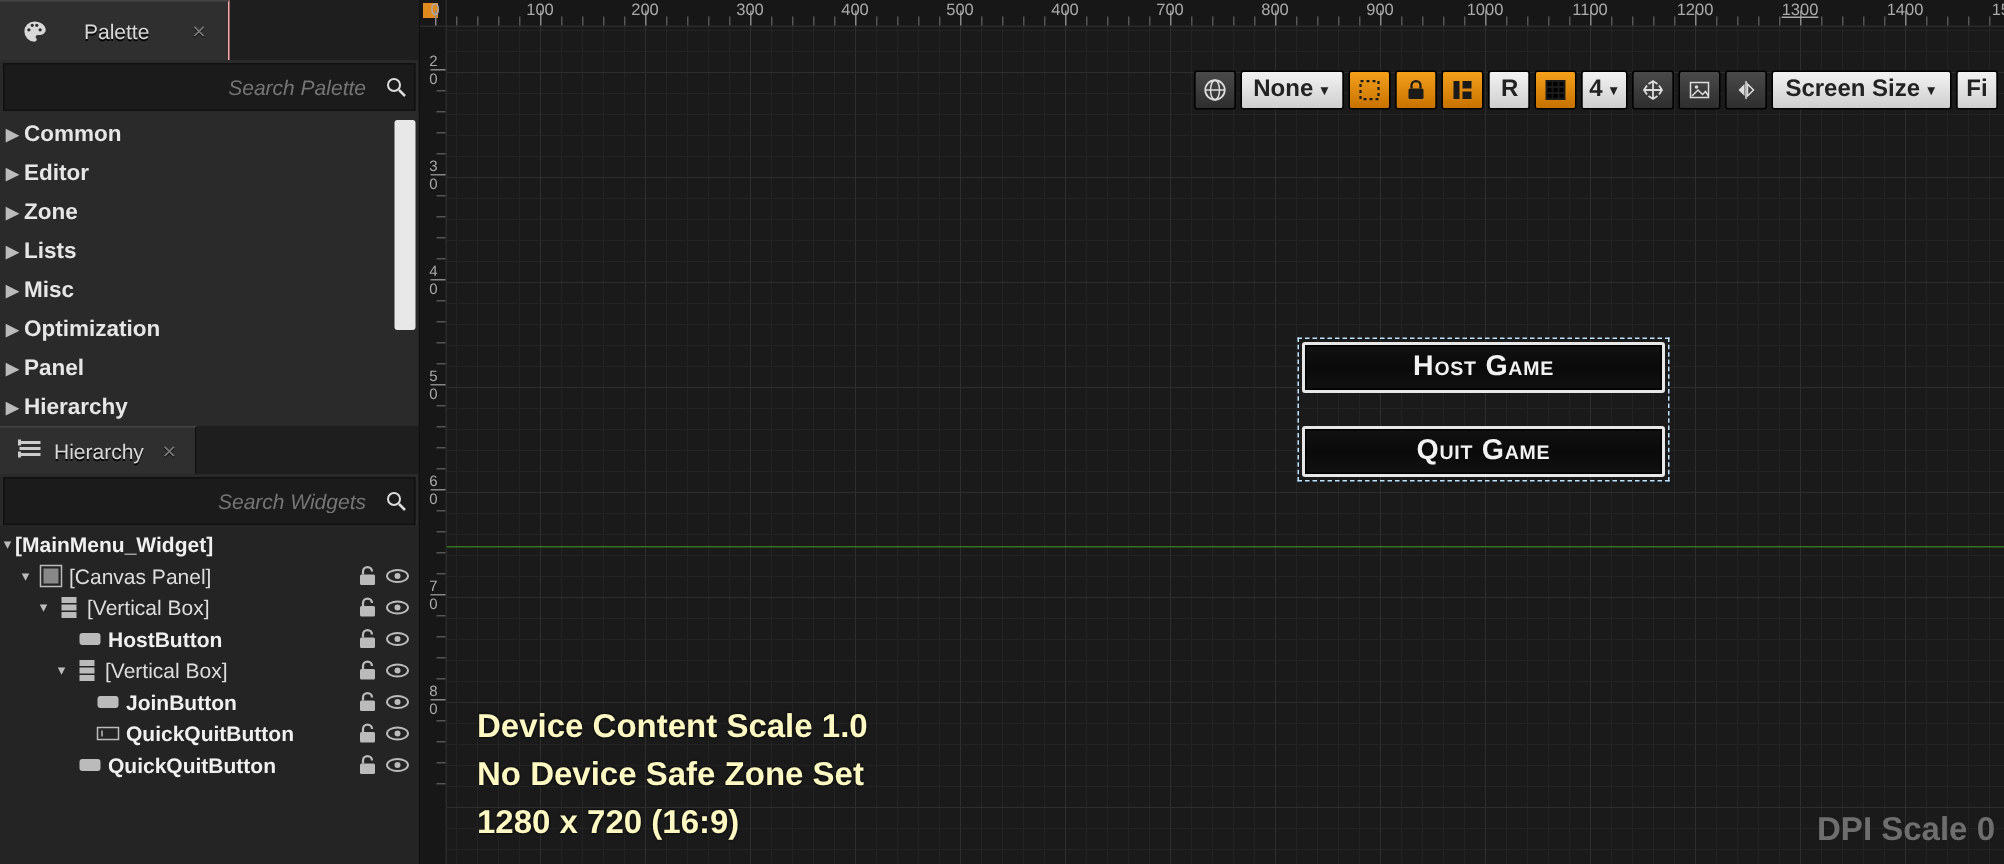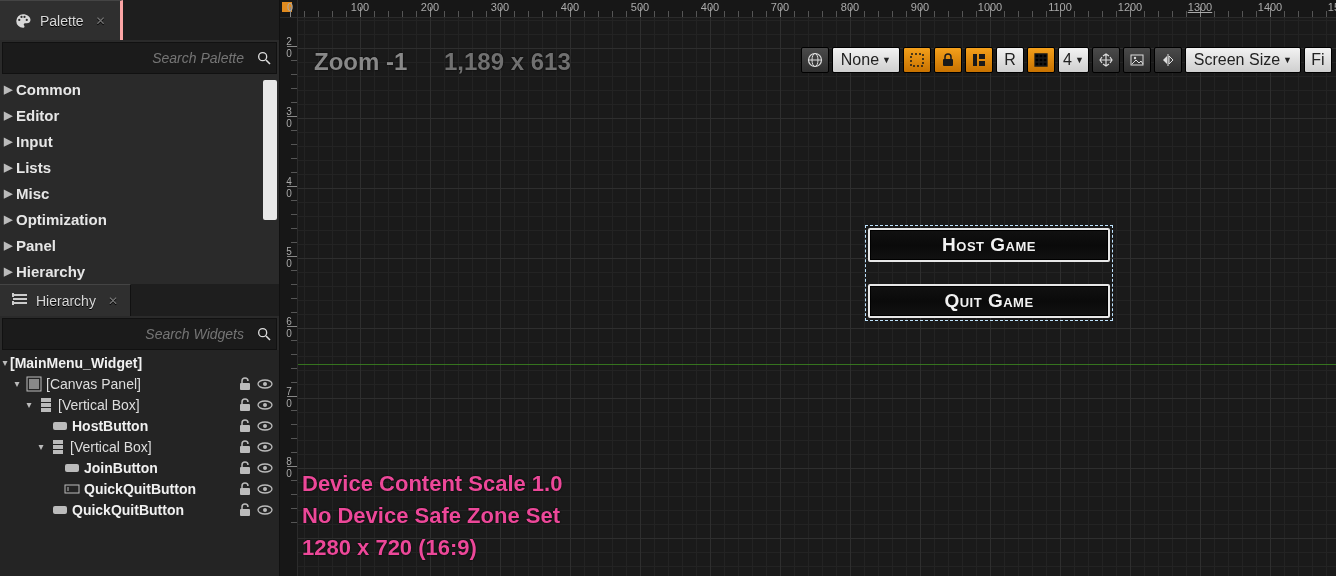--- a/index.html
+++ b/index.html
@@ -4,21 +4,21 @@
 <style>
 * { margin: 0; padding: 0; box-sizing: border-box; font-family: "Segoe UI", Tahoma, sans-serif; }
 html, body { width: 1336px; height: 576px; background: #1a1a1a; color: #c0c0c0; overflow: hidden; }
 
 .root { position: relative; width: 1336px; height: 576px; display: flex; }
 
 
 .left-col { width: 280px; height: 576px; background: #2a2a2a; display: flex; flex-direction: column; border-right: 1px solid #111; }
 
 .panel-tab-row { height: 40px; background: #1e1e1e; display: flex; align-items: center; }
-.panel-tab { height: 40px; background: #2f2f2f; display: flex; align-items: center; padding: 0 14px; gap: 8px; color: #d8d8d8; font-size: 14px; font-weight: 500; text-shadow: 0 1px 0 #000; border-top: 1px solid #444; border-right: 3px solid #fca5a5; }
+.panel-tab { height: 40px; background: #2f2f2f; display: flex; align-items: center; padding: 0 14px; gap: 24px; color: #d8d8d8; font-size: 14px; font-weight: 500; text-shadow: 0 1px 0 #000; border-top: 1px solid #444; border-right: 1px solid #fca5a5; }
 .palette-icon { width: 18px; height: 18px; }
 .tab-close { color: #777; margin-left: 4px; font-size: 12px; cursor: pointer; }
 
 .search-row { height: 32px; background: #1b1b1b; margin: 2px 2px 0 2px; border: 1px solid #111; display: flex; align-items: center; }
 .search-input { flex: 1; background: transparent; border: none; outline: none; padding: 0 8px; color: #bbb; font-size: 14px; font-style: italic; text-align: right; }
 .search-icon { width: 24px; height: 24px; display: flex; align-items: center; justify-content: center; color: #ddd; }
 
 .palette-body { flex: 0 0 auto; height: 210px; overflow: hidden; position: relative; background: #2a2a2a 0; }
 .palette-list { padding: 2px 0; }
 .palette-item { display: flex; align-items: center; height: 26px; padding-left: 4px; font-size: 15px; font-weight: 600; color: #e6e6e6; cursor: pointer; }
@@ -67,28 +67,28 @@
     linear-gradient(90deg, #232323 1px, transparent 1px);
   background-size: 70px 70px, 70px 70px, 14px 14px, 14px 14px;
   background-position: -8px -40px, -8px -40px, -8px -40px, -8px -40px;
 }
 
 .origin-h { position: absolute; left: 0; right: 0; top: 346px; height: 1px; background: #3c8a1f; opacity: .8; }
 
 
 .overlay-tl { position: absolute; left: 16px; top: 30px; font-size: 24px; font-weight: 700; color: #888; text-shadow: 0 0 2px #000; }
 .overlay-tl .dims { margin-left: 30px; color: #707070; font-weight: 700; }
-.overlay-bl { position: absolute; left: 4px; bottom: 12px; font-size: 22px; font-weight: 700; color: #ec4899; line-height: 1.45; text-shadow: 0 0 2px #000; }
+.overlay-bl { position: absolute; left: 20px; bottom: 12px; font-size: 22px; font-weight: 700; color: #fef9c3; line-height: 1.45; text-shadow: 0 0 2px #000; }
 .overlay-br { position: absolute; right: 6px; bottom: 10px; font-size: 22px; font-weight: 700; color: #6e6e6e; }
 
 
 .toolbar { position: absolute; top: 28px; right: 4px; height: 28px; display: flex; align-items: center; gap: 3px; }
 .tb-btn { height: 26px; min-width: 28px; border: 1px solid #000; border-radius: 2px; background: linear-gradient(#4a4a4a,#2e2e2e); display: flex; align-items: center; justify-content: center; color: #ddd; padding: 0 4px; }
 .tb-btn.orange { background: linear-gradient(#f4a01b,#c87200); color: #1a1a1a; }
-.tb-btn.light { background: linear-gradient(#f2f2f2,#cfcfcf); color: #222; font-weight: 400; }
+.tb-btn.light { background: linear-gradient(#f2f2f2,#cfcfcf); color: #222; font-weight: 700; }
 .tb-btn.wide { padding: 0 8px; }
 .tb-caret-down { font-size: 9px; margin-left: 3px; }
 .tb-svg { width: 16px; height: 16px; }
 
 
 .sel-wrap { position: absolute; left: 570px; top: 210px; width: 242px; }
 .sel-dash { position: absolute; inset: -3px; border: 1px dashed #bfe4ff; pointer-events: none; }
 .sel-content { position: relative; display: flex; flex-direction: column; gap: 22px; }
 .menu-block { display: flex; flex-direction: column; }
 .menu-btn { height: 34px; background: linear-gradient(#111 0%, #0a0a0a 50%, #111 100%); border: 2px solid #e7e7e7; border-radius: 2px; display: flex; align-items: center; justify-content: center; color: #f2f2f2; font-family: Georgia, 'Times New Roman', serif; font-variant: small-caps; font-weight: 700; font-size: 19px; letter-spacing: .5px; box-shadow: inset 0 0 0 1px #000; }
@@ -129,21 +129,21 @@
         <div class="palette-item">
             <span class="caret">▶</span>
             <span>Common</span>
           </div>
         <div class="palette-item">
             <span class="caret">▶</span>
             <span>Editor</span>
           </div>
         <div class="palette-item">
             <span class="caret">▶</span>
-            <span>Input</span>
+            <span>Zone</span>
           </div>
         <div class="palette-item">
             <span class="caret">▶</span>
             <span>Lists</span>
           </div>
         <div class="palette-item">
             <span class="caret">▶</span>
             <span>Misc</span>
           </div>
         <div class="palette-item">
@@ -486,30 +486,27 @@
         <div class="tick" style="top: 462px;"></div>
         <div class="tick" style="top: 476px;"></div>
         <div class="tick" style="top: 490px;"></div>
         <div class="tick" style="top: 504px;"></div>
       </div>
 
     <div class="canvas">
       <div class="grid"></div>
       <div class="origin-h"></div>
 
-      <div class="overlay-tl">
-        <span>Zoom -1</span>
-        <span class="dims">1,189 x 613</span>
-      </div>
 
       <div class="overlay-bl">
         <div>Device Content Scale 1.0</div>
         <div>No Device Safe Zone Set</div>
         <div>1280 x 720 (16:9)</div>
       </div>
+      <div class="overlay-br">DPI Scale 0</div>
 
       <div class="toolbar">
         <div class="tb-btn">
           <svg class="tb-svg" viewBox="0 0 16 16">
               <circle cx="8" cy="8" r="6.5" fill="none" stroke="#ddd" stroke-width="1.2"></circle>
               <ellipse cx="8" cy="8" rx="3" ry="6.5" fill="none" stroke="#ddd" stroke-width="1"></ellipse>
               <line x1="1.5" y1="8" x2="14.5" y2="8" stroke="#ddd"></line>
             </svg>
         </div>
         <div class="tb-btn light wide">

